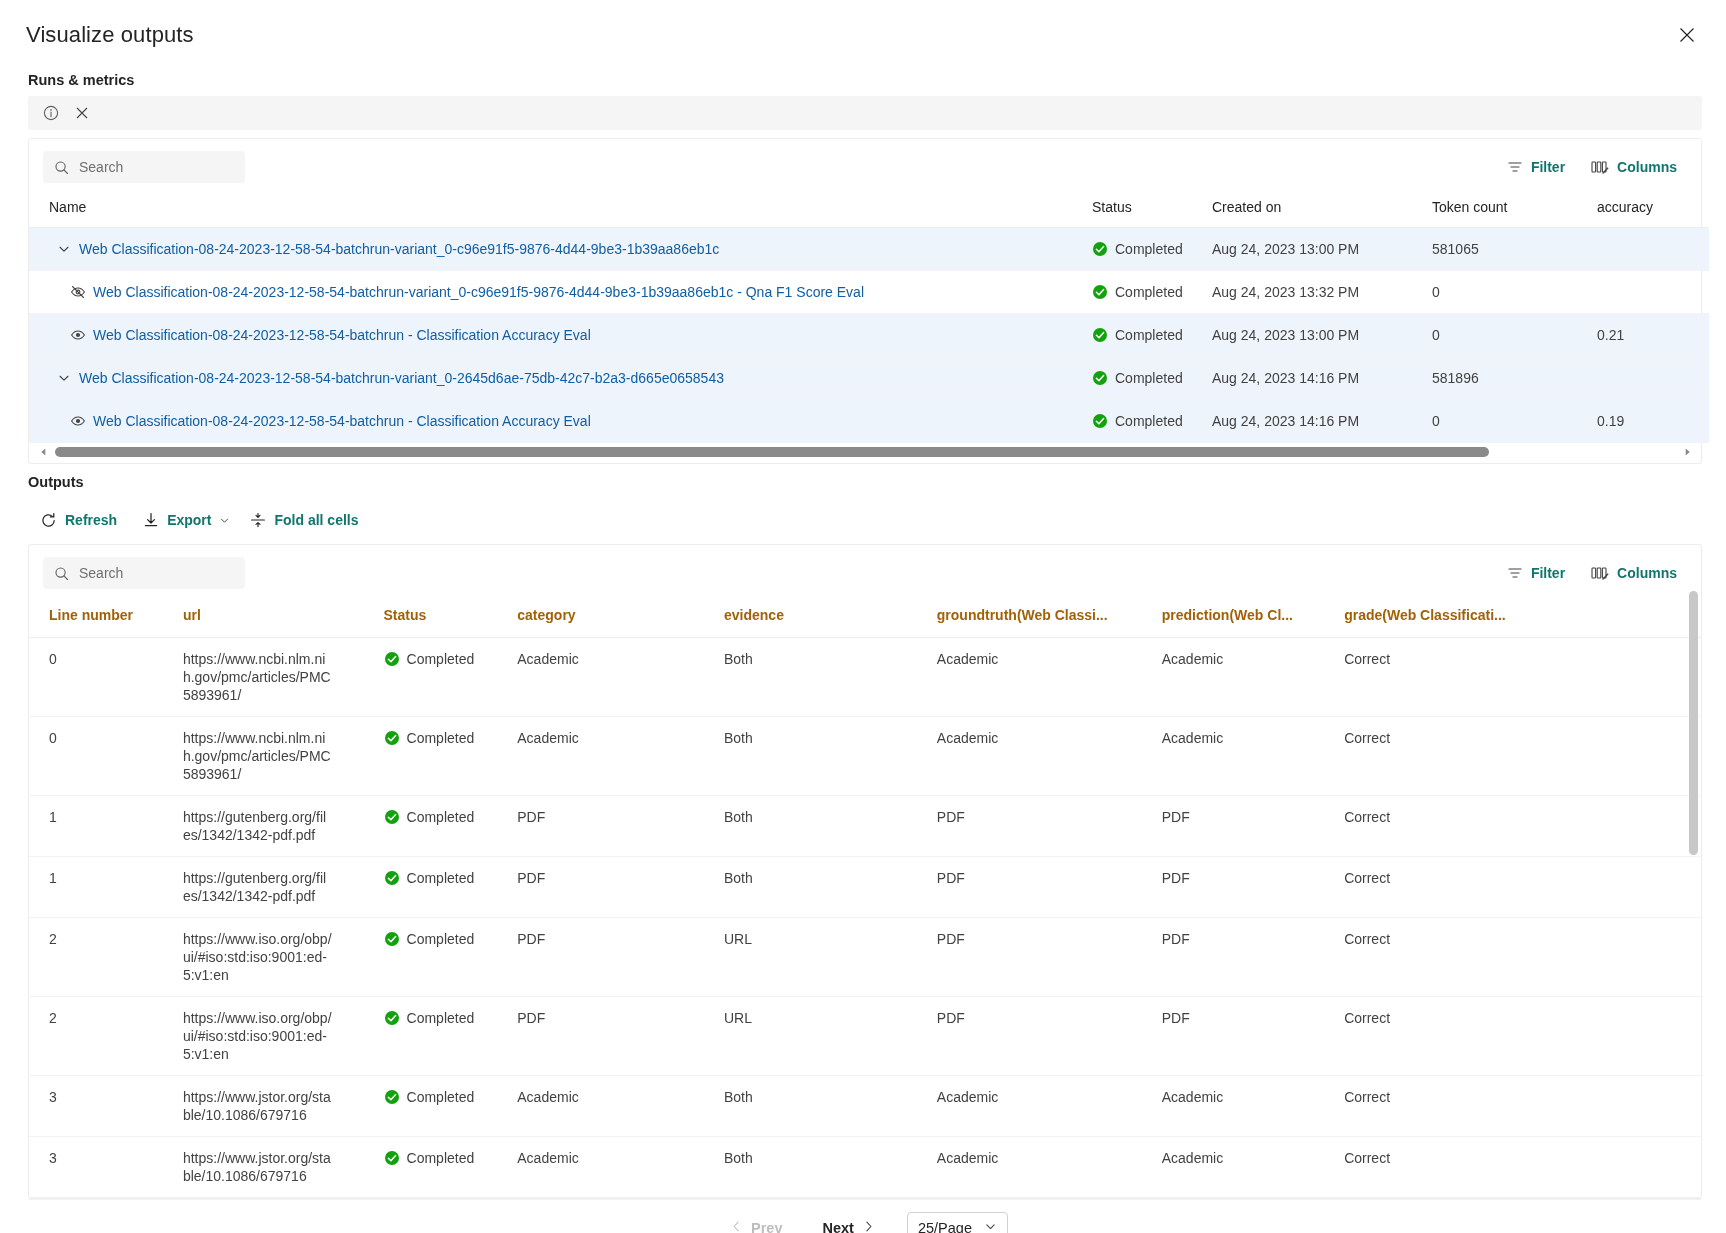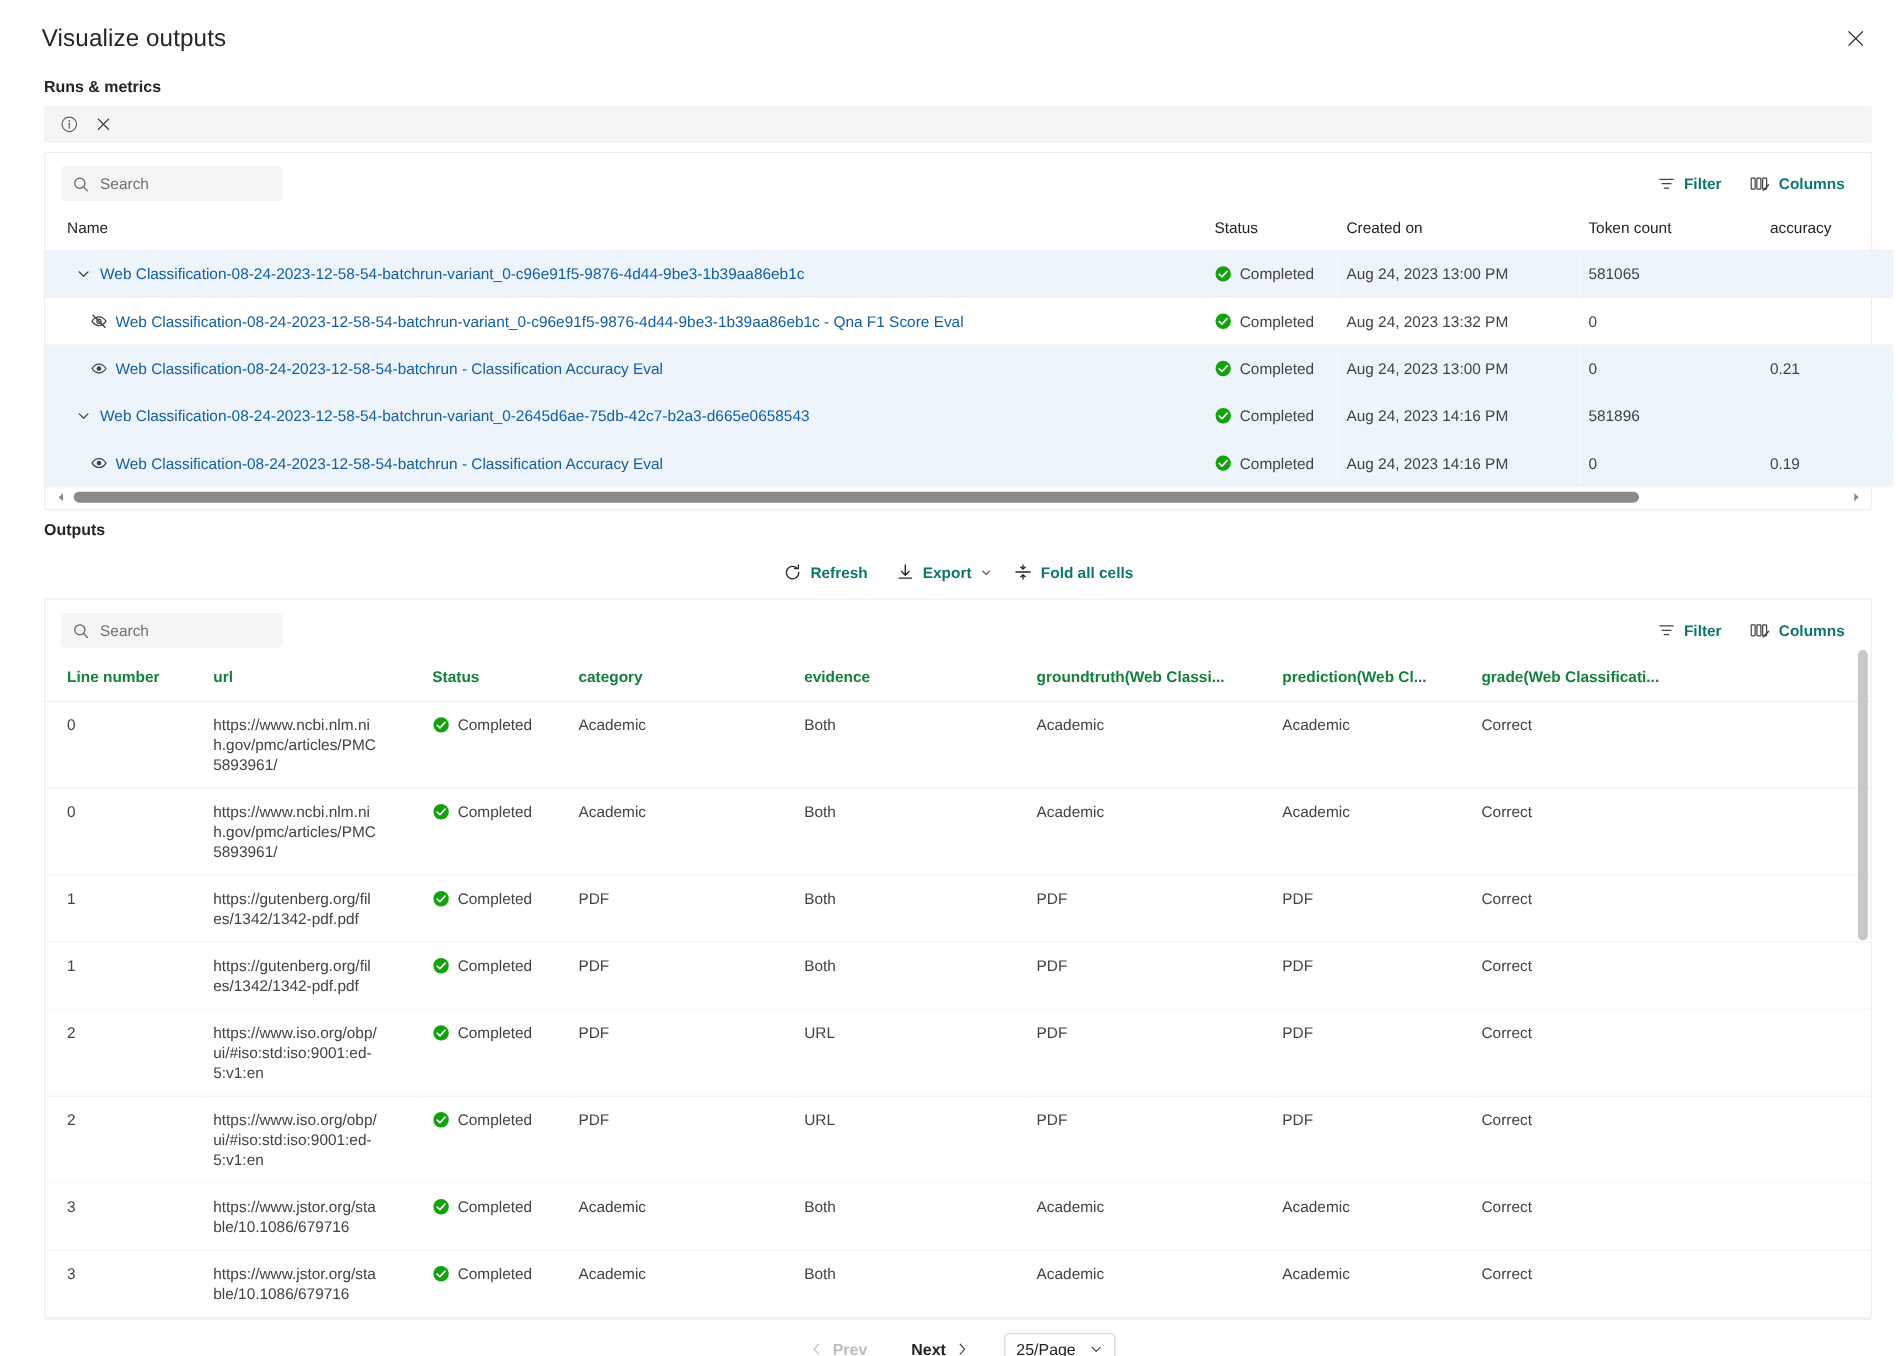--- a/index.html
+++ b/index.html
@@ -4,21 +4,21 @@
 <style>
   * { box-sizing: border-box; }
   html, body {
     margin: 0; padding: 0;
     width: 1726px; height: 1233px;
     background: #ffffff;
     font-family: "Liberation Sans", sans-serif;
     color: #242424;
     overflow: hidden;
   }
-  .page { position: relative; width: 1726px; height: 1233px; padding-left: 12px; }
+  .page { position: relative; width: 1726px; height: 1233px; }
 
   
   .dialog-header {
     display: flex; align-items: center; justify-content: space-between;
     padding: 18px 22px 10px 26px;
   }
   .dialog-title { font-size: 22px; font-weight: 400; color: #242424; letter-spacing: .1px; }
   .close-btn {
     width: 34px; height: 34px; display: flex; align-items: center; justify-content: center;
     border: none; background: transparent; cursor: pointer; border-radius: 4px; color: #242424;
@@ -122,34 +122,34 @@
   .hscroll-row { display: flex; align-items: center; padding: 4px 6px 6px 6px; }
   .hscroll-arrow { color: #8a8a8a; width: 16px; display: flex; align-items: center; justify-content: center; cursor: pointer;}
   .hscroll-track { flex: 1; height: 10px; margin: 0 4px; position: relative; }
   .hscroll-thumb {
     position: absolute; left: 0; top: 0; height: 10px; width: 88.5%;
     background: #8a8a8a; border-radius: 5px; cursor: pointer;
   }
 
   
   .outputs-toolbar {
-    display: flex; align-items: center; justify-content: center;
+    display: flex; align-items: center; justify-content: flex-start;
     margin: 0 24px 0 28px; padding: 6px 2px 8px 2px;
   }
   .left-tools { display: flex; align-items: center; gap: 6px; }
 
   
   .outputs-card {
     margin: 0 24px 0 28px;
     border: 1px solid #ededed; background: #fff; border-radius: 3px;
     position: relative;
   }
   .out-table { width: 100%; border-collapse: collapse; table-layout: fixed; }
   .out-table th {
-    text-align: left; font-size: 14px; font-weight: 700; color: #15803d;
+    text-align: left; font-size: 14px; font-weight: 700; color: #a16207;
     padding: 8px 8px 14px 8px; border-bottom: 1px solid #ededed;
     white-space: nowrap; overflow: hidden; text-overflow: ellipsis;
   }
   .out-table td {
     font-size: 14px; color: #424242; padding: 12px 8px;
     border-bottom: 1px solid #f3f3f3; vertical-align: top;
     line-height: 18px;
   }
   .oc-line { width: 120px; padding-left: 20px !important; }
   .oc-url  { width: 165px; }

